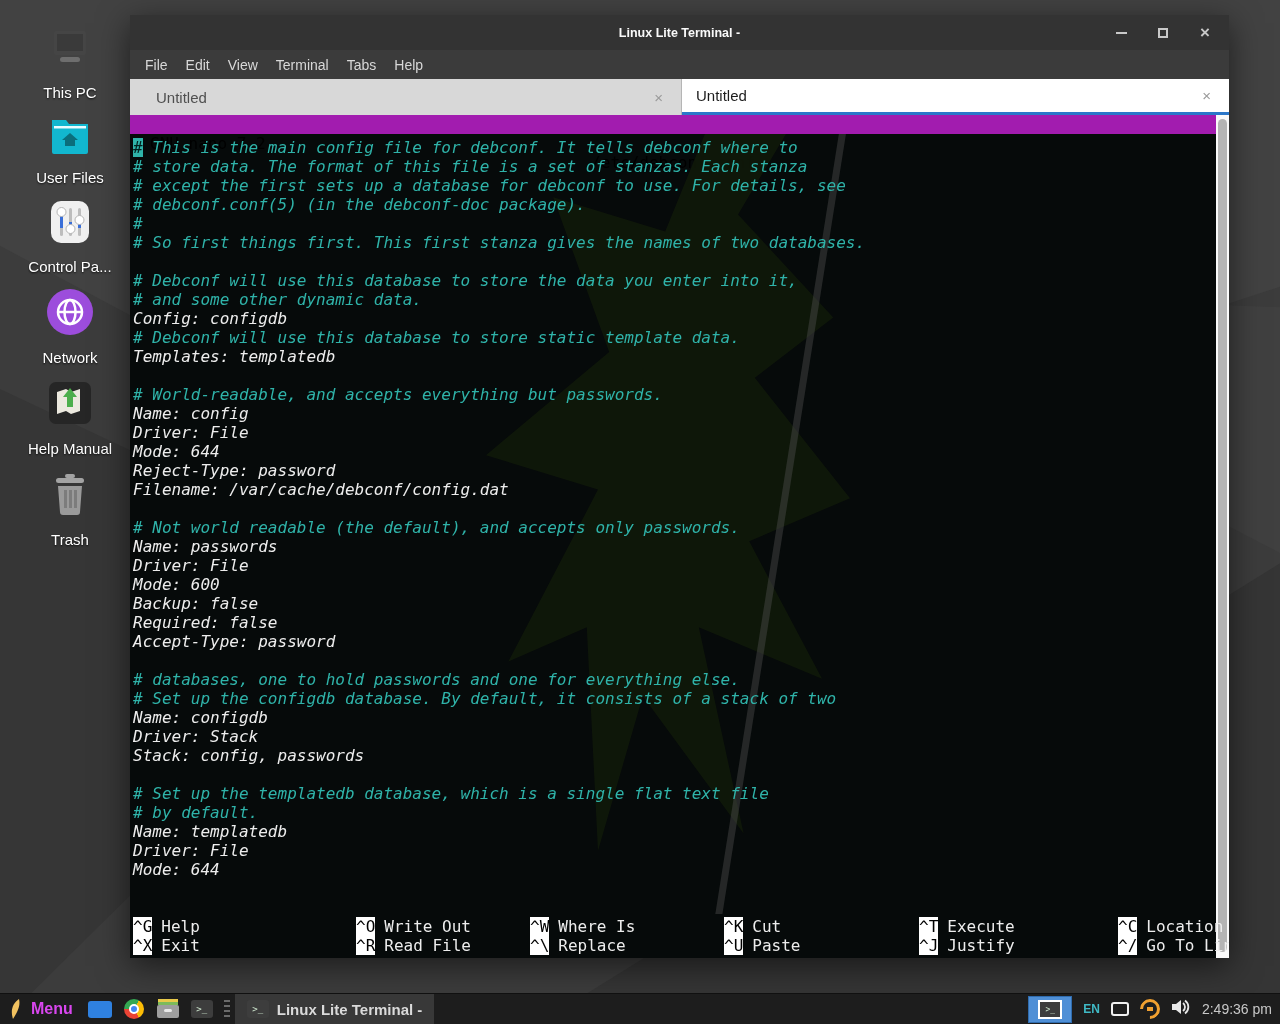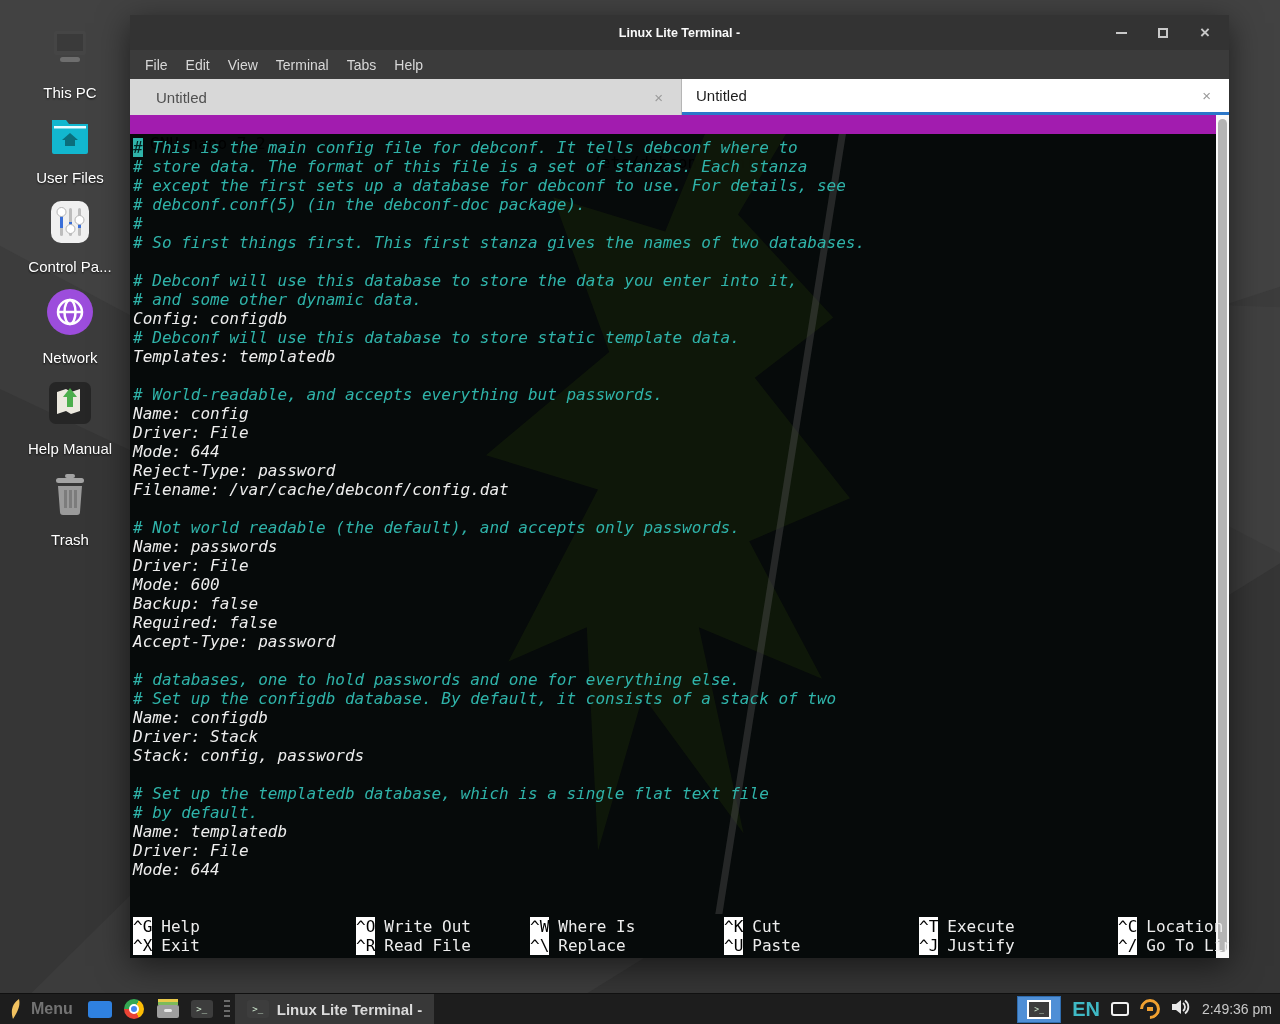--- a/index.html
+++ b/index.html
@@ -51,33 +51,33 @@
   .sc{height:19px;font-size:16px;line-height:19px;white-space:pre;}
   .sk{background:#ffffff;color:#000;}
   .sl{color:#ededed;margin-left:9px;}
   .scrollbar{position:absolute;top:0;right:0;bottom:0;width:13px;background:#fafafa;}
   .sthumb{position:absolute;left:2px;right:2px;top:4px;bottom:6px;background:#b4b4b4;border-radius:6px;cursor:grab;}
 
   
   .taskbar{position:absolute;left:0;right:0;bottom:0;height:31px;background:#1d1d1d;display:flex;align-items:center;z-index:5;border-top:1px solid #101010;}
   .tb-left{display:flex;align-items:center;height:100%;}
   .lite-logo{margin:0 6px 0 9px;display:flex;}
-  .menu-label{color:#737373;font-size:16px;font-weight:600;margin-right:10px;cursor:pointer;}
+  .menu-label{color:#d946ef;font-size:16px;font-weight:600;margin-right:10px;cursor:pointer;}
   .launcher{width:28px;height:28px;display:flex;align-items:center;justify-content:center;margin:0 3px;cursor:pointer;}
   .fm-icon{width:24px;height:17px;background:#2f81e0;border-radius:3px;}
   .chrome-icon{width:20px;height:20px;border-radius:50%;background:conic-gradient(from 150deg,#ea4335 0 120deg,#34a853 120deg 240deg,#fbbc05 240deg 360deg);position:relative;}
   .chrome-icon::after{content:"";position:absolute;left:5px;top:5px;width:10px;height:10px;border-radius:50%;background:#4285f4;border:2px solid #fff;box-sizing:border-box;}
   .term-icon{width:22px;height:18px;background:#3d3d3d;border-radius:3px;color:#cfe8cf;font-family:"DejaVu Sans Mono",monospace;font-size:9px;line-height:18px;text-align:center;}
   .tb-sep{width:6px;height:18px;margin:0 5px;background:repeating-linear-gradient(to bottom,#6a6a6a 0 2px,transparent 2px 5px);}
   .winbutton{display:flex;align-items:center;gap:8px;background:#383838;height:100%;padding:0 12px;min-width:196px;cursor:pointer;}
   .winbutton .wb-label{color:#dadada;font-size:15px;font-weight:600;white-space:nowrap;}
   .tb-right{margin-left:auto;display:flex;align-items:center;gap:11px;padding-right:8px;height:100%;}
   .pager{width:44px;height:27px;background:#4f8fd6;border:1px solid #2f6cae;display:flex;align-items:center;justify-content:center;cursor:pointer;}
   .pager .pwin{width:24px;height:19px;border:2px solid #fff;background:#3d3d3d;color:#cfe8cf;font-family:"DejaVu Sans Mono",monospace;font-size:8px;line-height:15px;text-align:center;}
-  .kb-layout{color:#3fb9c5;font-size:20px;font-weight:bold;cursor:pointer;}
+  .kb-layout{color:#3fb9c5;font-size:12px;font-weight:bold;cursor:pointer;}
   .disp-icon{width:18px;height:14px;border:2px solid #f0f0f0;border-radius:3px;cursor:pointer;}
   .upd-icon{position:relative;width:20px;height:20px;border:3px solid #f0a030;border-left-color:transparent;border-radius:50%;transform:rotate(-45deg);cursor:pointer;}
   .upd-icon::after{content:"";position:absolute;left:4px;top:5px;width:6px;height:4px;background:#f0a030;transform:rotate(45deg);}
   .clock{color:#c8c8c8;font-size:14px;cursor:default;}
 </style>
 </head>
 <body>
 
 <div class="desktop">
   <div class="facet f1"></div>

